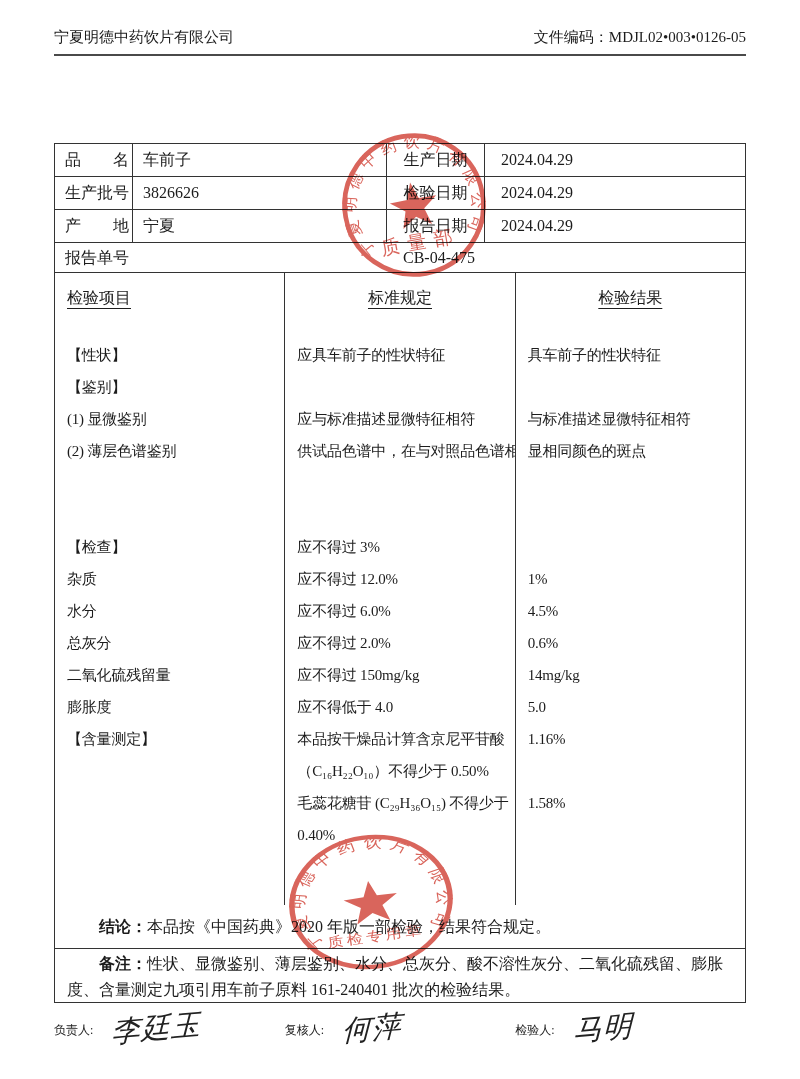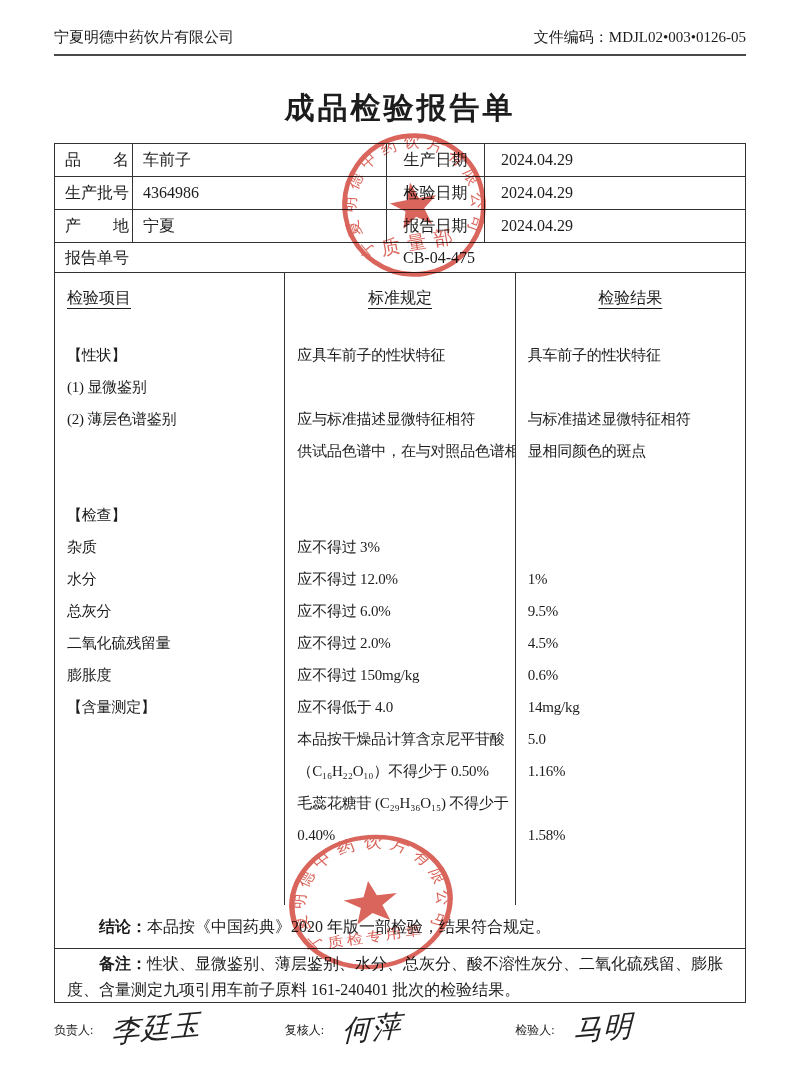--- a/index.html
+++ b/index.html
@@ -97,50 +97,50 @@
 </head>
 <body>
 
 <div class="page">
 
   <div class="doc-header">
     <span>宁夏明德中药饮片有限公司</span>
     <span>文件编码：MDJL02•003•0126-05</span>
   </div>
 
-  <div class="doc-title">成品检验报告单</div>
 
   <div class="doc-table">
 
     <div class="info-grid">
       <div class="cell lab">品　　名</div>
       <div class="cell val">车前子</div>
       <div class="cell dlab">生产日期</div>
       <div class="cell dval">2024.04.29</div>
 
       <div class="cell lab">生产批号</div>
-      <div class="cell val">4364986</div>
+      <div class="cell val">3826626</div>
       <div class="cell dlab">检验日期</div>
       <div class="cell dval">2024.04.29</div>
 
       <div class="cell lab">产　　地</div>
       <div class="cell val">宁夏</div>
       <div class="cell dlab">报告日期</div>
       <div class="cell dval">2024.04.29</div>
     </div>
     <div class="report-row">
       <div class="rlab">报告单号</div>
       <div class="rval">CB-04-475</div>
     </div>
 
     <div class="items">
       <div class="icol icol-1">
         <div class="col-header"><span>检验项目</span></div>
         <div class="col-body" id="col-item">
             <div class="line">【性状】</div>
+            <div class="line">【鉴别】</div>
             <div class="line">(1) 显微鉴别</div>
             <div class="line">(2) 薄层色谱鉴别</div>
             <div class="line"></div>
             <div class="line"></div>
             <div class="line">【检查】</div>
             <div class="line">杂质</div>
             <div class="line">水分</div>
             <div class="line">总灰分</div>
             <div class="line">二氧化硫残留量</div>
             <div class="line">膨胀度</div>
@@ -175,21 +175,20 @@
         <div class="col-header"><span>检验结果</span></div>
         <div class="col-body" id="col-result">
             <div class="line">具车前子的性状特征</div>
             <div class="line"></div>
             <div class="line">与标准描述显微特征相符</div>
             <div class="line">显相同颜色的斑点</div>
             <div class="line"></div>
             <div class="line"></div>
             <div class="line"></div>
             <div class="line">1%</div>
-            <div class="line">9.5%</div>
             <div class="line">4.5%</div>
             <div class="line">0.6%</div>
             <div class="line">14mg/kg</div>
             <div class="line">5.0</div>
             <div class="line">1.16%</div>
             <div class="line"></div>
             <div class="line">1.58%</div>
             <div class="line"></div>
           </div>
       </div>

